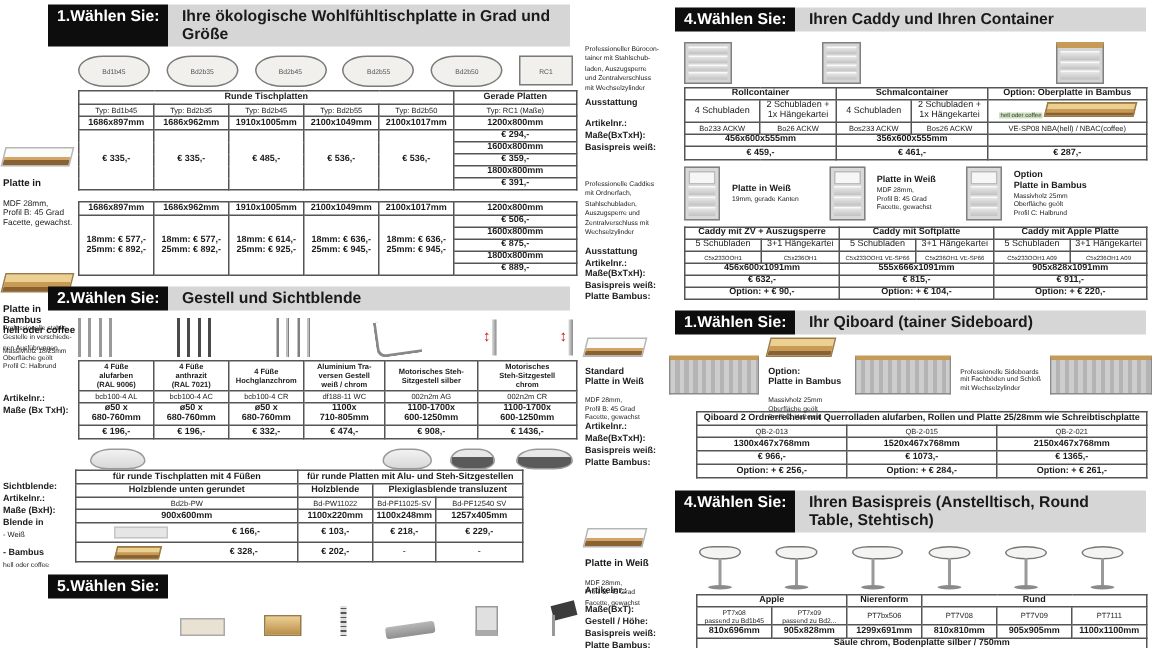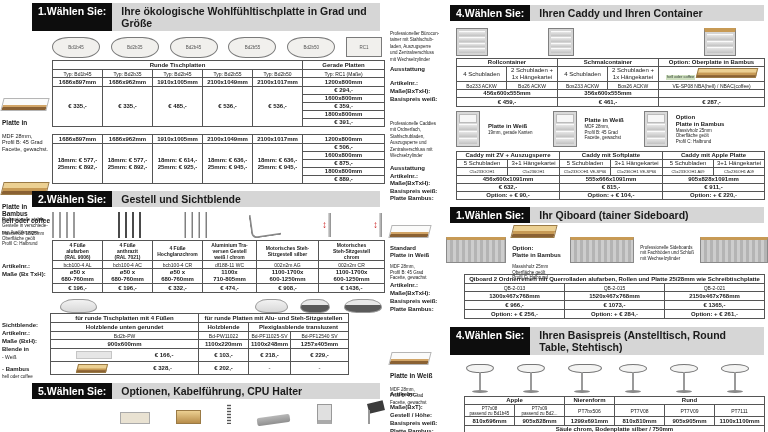--- a/index.html
+++ b/index.html
@@ -382,21 +382,20 @@
         <td>-</td>
         <td>-</td>
       </tr>
     </tbody>
       </table>
   </div>
 
   <div class="sec" style="margin-top:8px">
     <div class="sechead">
       <span class="num">5.Wählen Sie:</span>
-      <span class="bar">Optionen, Kabelführung, CPU Halter</span>
     </div>
     <div class="optrow">
       <div class="opt-plate"></div>
       <div class="opt-bam"></div>
       <div class="opt-spiral"></div>
       <div class="opt-tray"></div>
       <div class="opt-cpu"></div>
       <div class="opt-arm">
           <div class="mon"></div>
           <div class="pole"></div>

